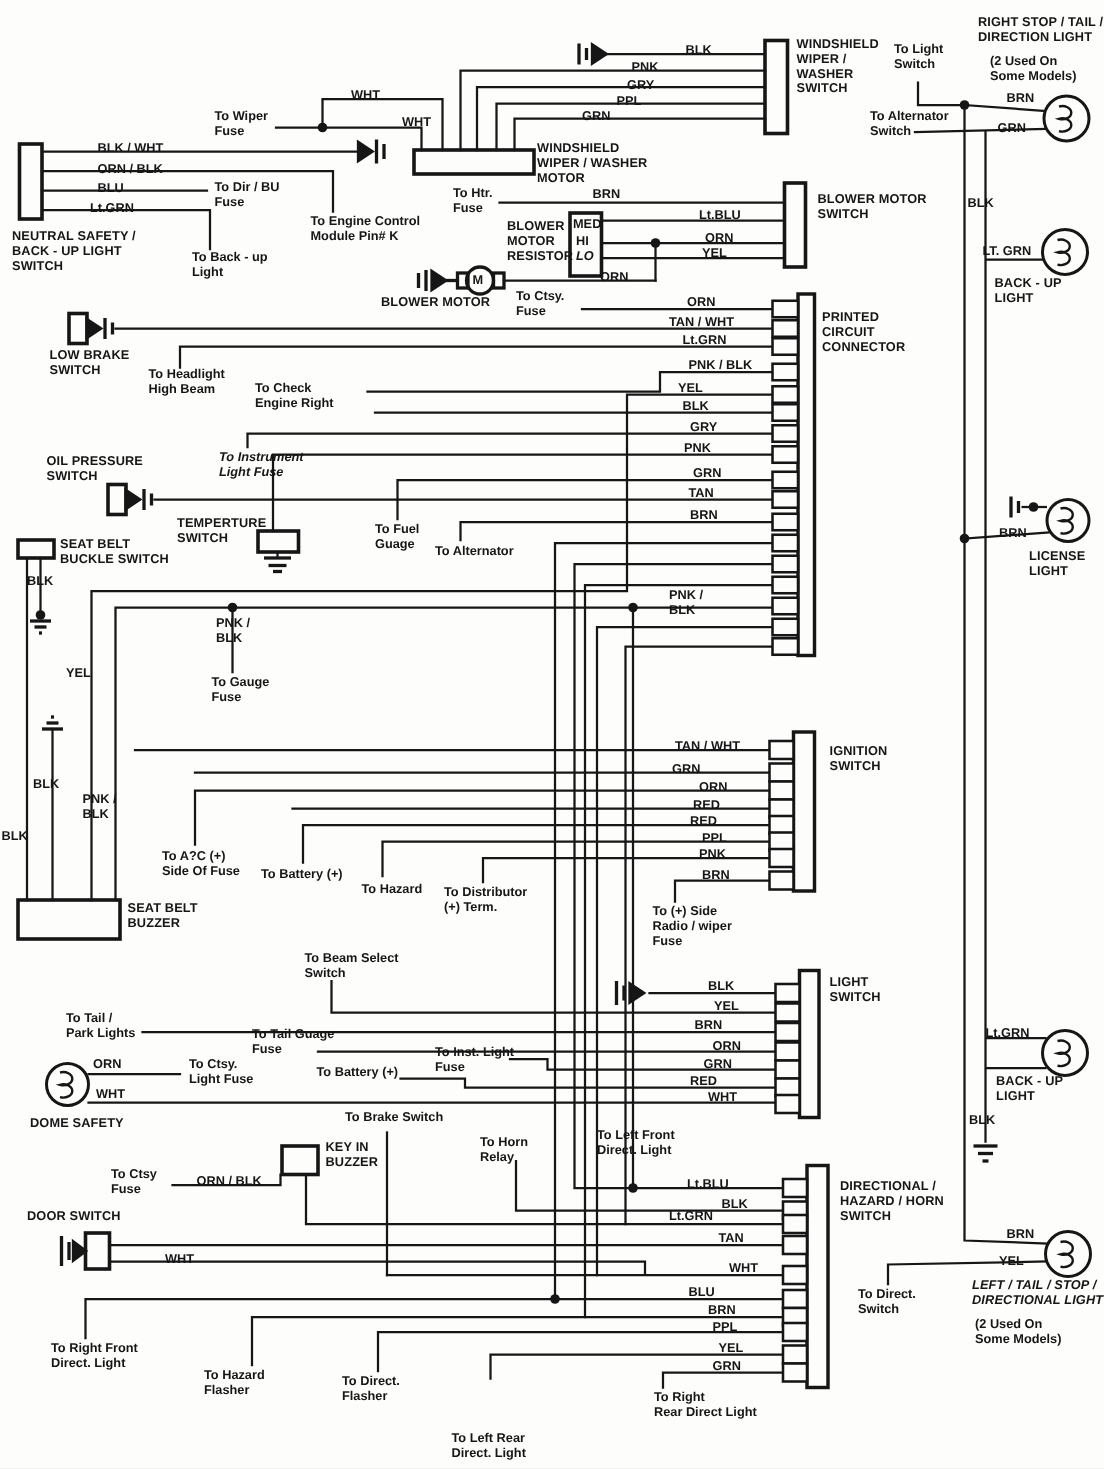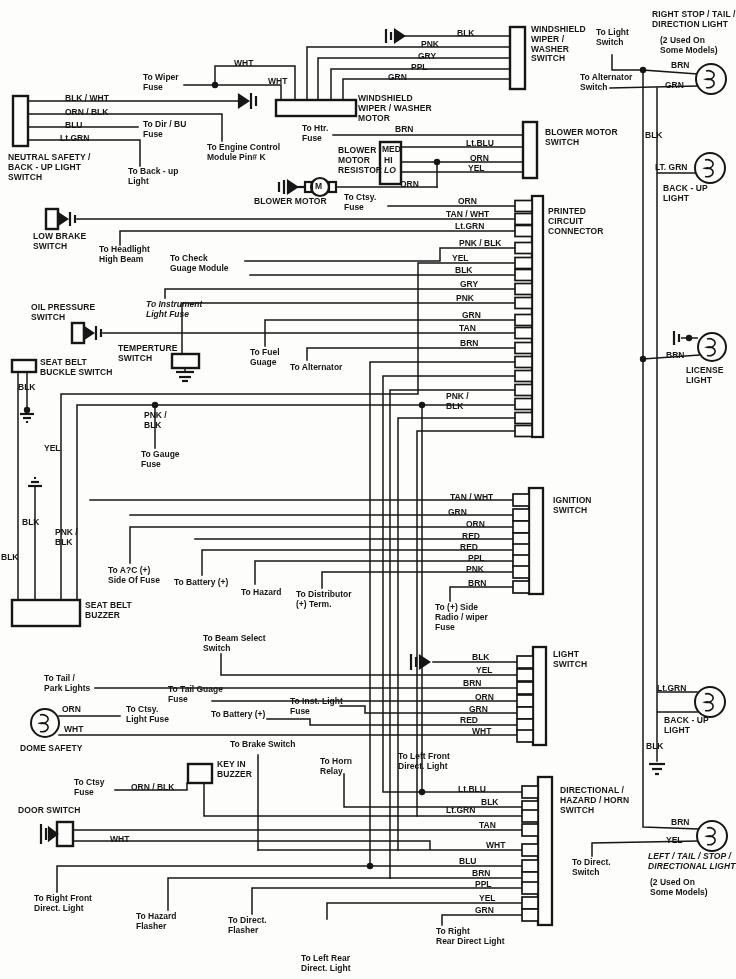--- a/index.html
+++ b/index.html
@@ -324,21 +324,21 @@
       <div class="wire" style="left: 460px; top: 280px;">GRY</div>
       <div class="wire" style="left: 456px; top: 294px;">PNK</div>
       <div class="wire" style="left: 462px; top: 311px;">GRN</div>
       <div class="wire" style="left: 459px; top: 324px;">TAN</div>
       <div class="wire" style="left: 460px; top: 339px;">BRN</div>
       <div class="comp" style="left: 33px; top: 232px;">LOW BRAKE
 SWITCH</div>
       <div class="note" style="left: 99px; top: 245px;">To Headlight
 High Beam</div>
       <div class="note" style="left: 170px; top: 254px;">To Check
-Guage Module</div>
+Engine Right</div>
       <div class="comp" style="left: 31px; top: 303px;">OIL PRESSURE
 SWITCH</div>
       <div class="note" style="left: 146px; top: 300px; font-style: italic;">To Instrument
 Light Fuse</div>
       <div class="comp" style="left: 118px; top: 344px;">TEMPERTURE
 SWITCH</div>
       <div class="note" style="left: 250px; top: 348px;">To Fuel
 Guage</div>
       <div class="note" style="left: 290px; top: 363px;">To Alternator</div>
       <div class="comp" style="left: 40px; top: 358px;">SEAT BELT

